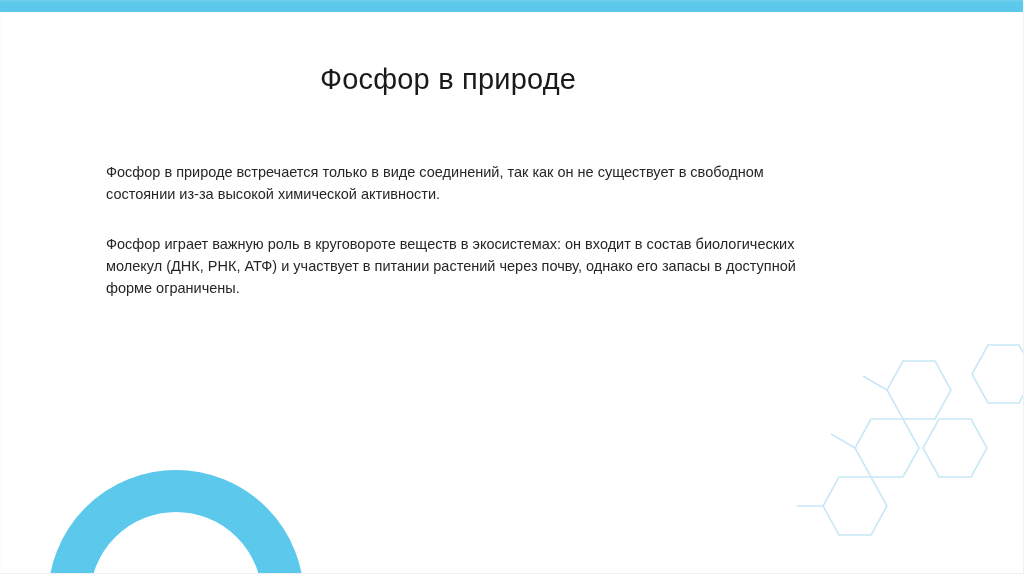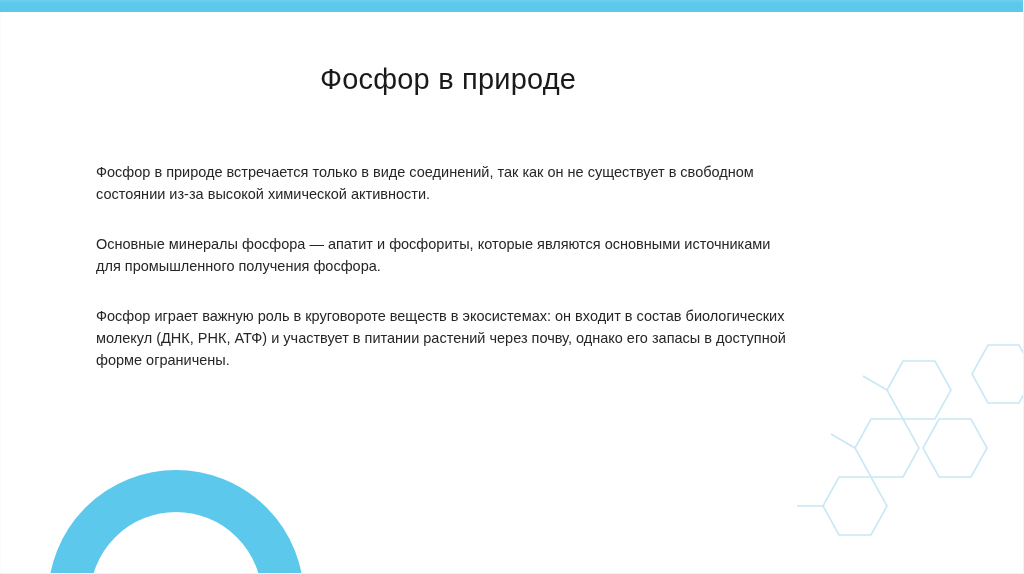--- a/index.html
+++ b/index.html
@@ -61,21 +61,21 @@
     font-size: 29px;
     font-weight: 400;
     color: #1a1a1a;
     letter-spacing: 0.2px;
     line-height: 38px;
   }
 
   
   .body-copy {
     position: absolute;
-    left: 96px;
+    left: 106px;
     top: 161px;
     width: 695px;
   }
   .paragraph {
     font-size: 14.5px;
     line-height: 22px;
     color: #262626;
     margin: 0 0 28px 0;
     text-align: left;
   }
@@ -112,21 +112,20 @@
   <div class="top-bar">
     <div class="top-bar-highlight"></div>
   </div>
 
   <div class="edge-left"></div>
 
   <div class="title">Фосфор в природе</div>
 
   <div class="body-copy">
     <p class="paragraph">Фосфор в природе встречается только в виде соединений, так как он не существует в свободном состоянии из-за высокой химической активности.</p>
-    <p class="paragraph">Основные минералы фосфора — апатит и фосфориты, которые являются основными источниками для промышленного получения фосфора.</p>
     <p class="paragraph">Фосфор играет важную роль в круговороте веществ в экосистемах: он входит в состав биологических молекул (ДНК, РНК, АТФ) и участвует в питании растений через почву, однако его запасы в доступной форме ограничены.</p>
   </div>
 
   <div class="hex-decor">
     <svg width="240" height="230" viewBox="0 0 240 230">
       <g fill="none" stroke="#C8E8F5" stroke-width="1.6" stroke-linejoin="miter">
 
         <path d="M 205 2 L 236 2 L 252 31 L 236 60 L 205 60 L 189 31 Z"></path>
 
         <path d="M 120 18 L 152 18 L 168 47 L 152 76 L 120 76 L 104 47 Z"></path>

